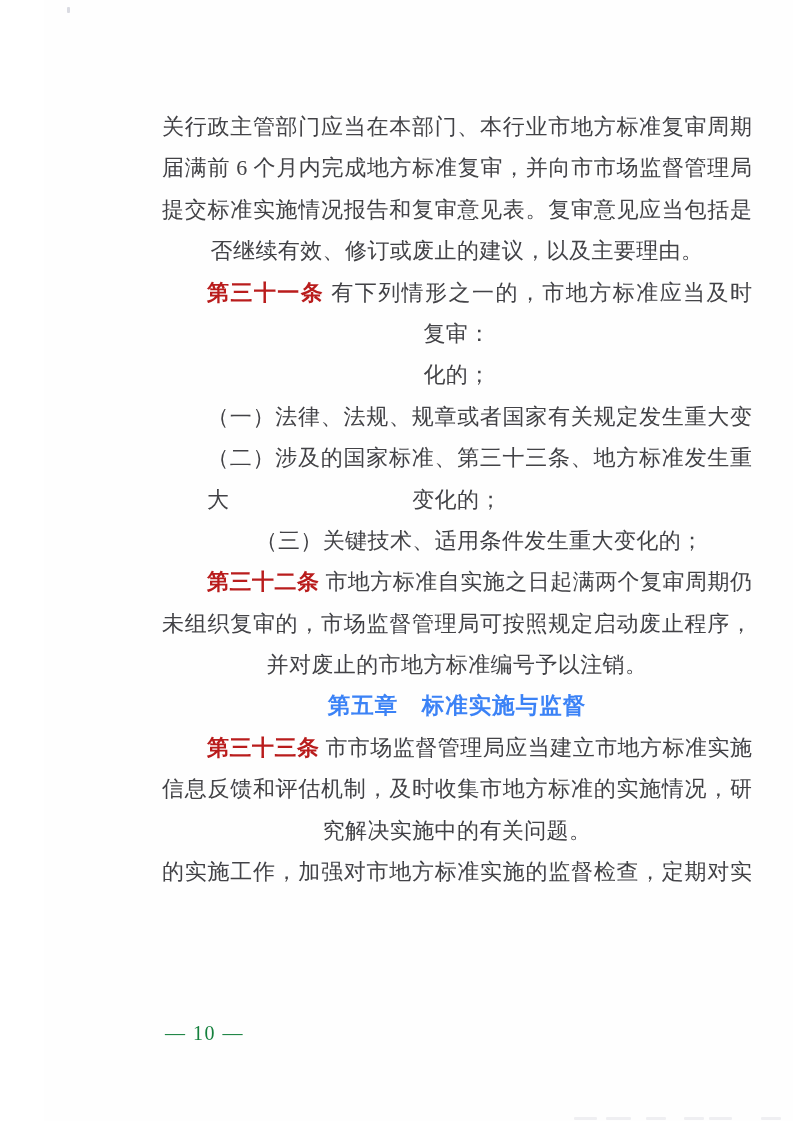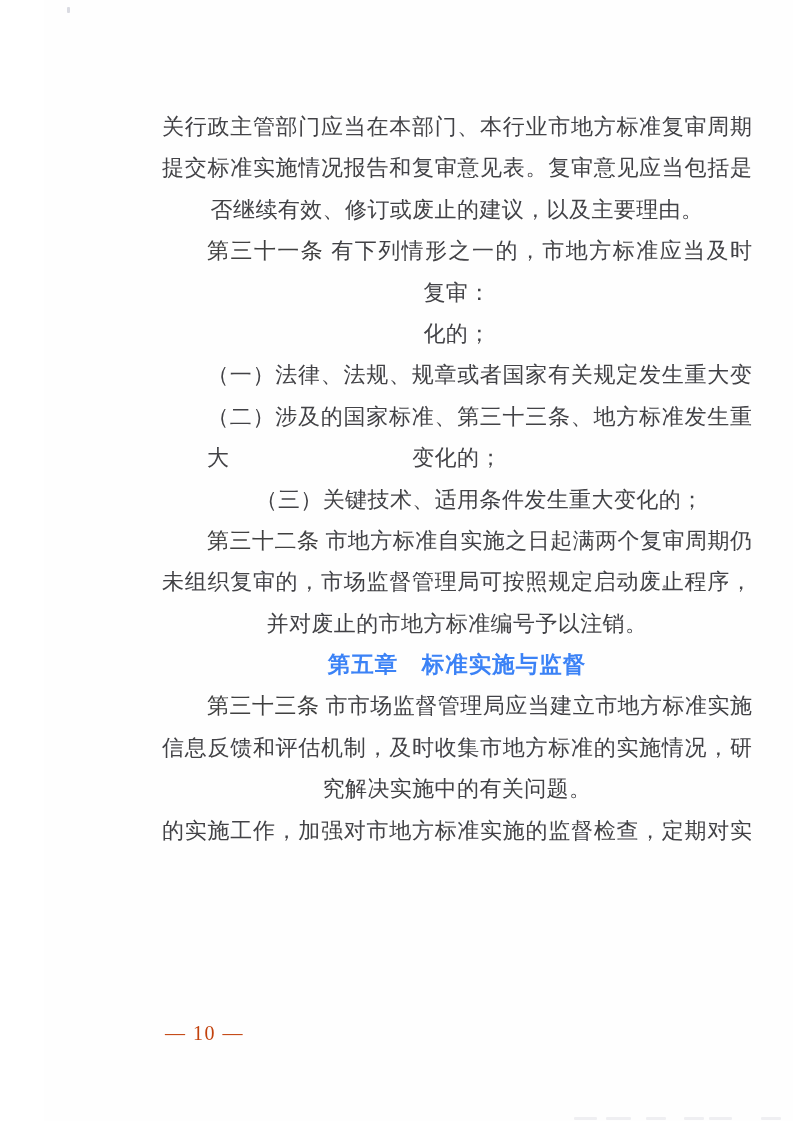--- a/index.html
+++ b/index.html
@@ -46,29 +46,29 @@
     text-align: center;
     text-align-last: center;
     font-weight: bold;
     font-size: 22.5px;
     color: #3b82f6;
     letter-spacing: 1px;
     padding-left: 0;
     white-space: nowrap;
   }
   .term-no {
-    font-weight: normal;
-    color: #404040;
+    font-weight: bold;
+    color: #b91c1c;
   }
   .footer {
     position: absolute;
     left: 121px;
     top: 1022px;
     font-size: 20px;
-    color: #c2410c;
+    color: #15803d;
     letter-spacing: 1.5px;
     font-family: "Liberation Serif", "DejaVu Serif", serif;
   }
   
   .speck-topleft {
     position: absolute;
     left: 23px;
     top: 7px;
     width: 3px;
     height: 6px;
@@ -94,20 +94,21 @@
   }
 </style>
 </head>
 <body>
 
 <div class="page">
   <div class="speck-topleft"></div>
 
   <div class="text-block">
       <div class="line justify">关行政主管部门应当在本部门、本行业市地方标准复审周期</div>
+      <div class="line justify">届满前 6 个月内完成地方标准复审，并向市市场监督管理局</div>
       <div class="line justify">提交标准实施情况报告和复审意见表。复审意见应当包括是</div>
       <div class="line">否继续有效、修订或废止的建议，以及主要理由。</div>
       <div class="line justify indent"><span class="term-no">第三十一条</span> 有下列情形之一的，市地方标准应当及时</div>
       <div class="line">复审：</div>
       <div class="line">化的；</div>
       <div class="line justify indent">（一）法律、法规、规章或者国家有关规定发生重大变</div>
       <div class="line justify indent">（二）涉及的国家标准、第三十三条、地方标准发生重大</div>
       <div class="line">变化的；</div>
       <div class="line indent">（三）关键技术、适用条件发生重大变化的；</div>
       <div class="line justify indent"><span class="term-no">第三十二条</span> 市地方标准自实施之日起满两个复审周期仍</div>

